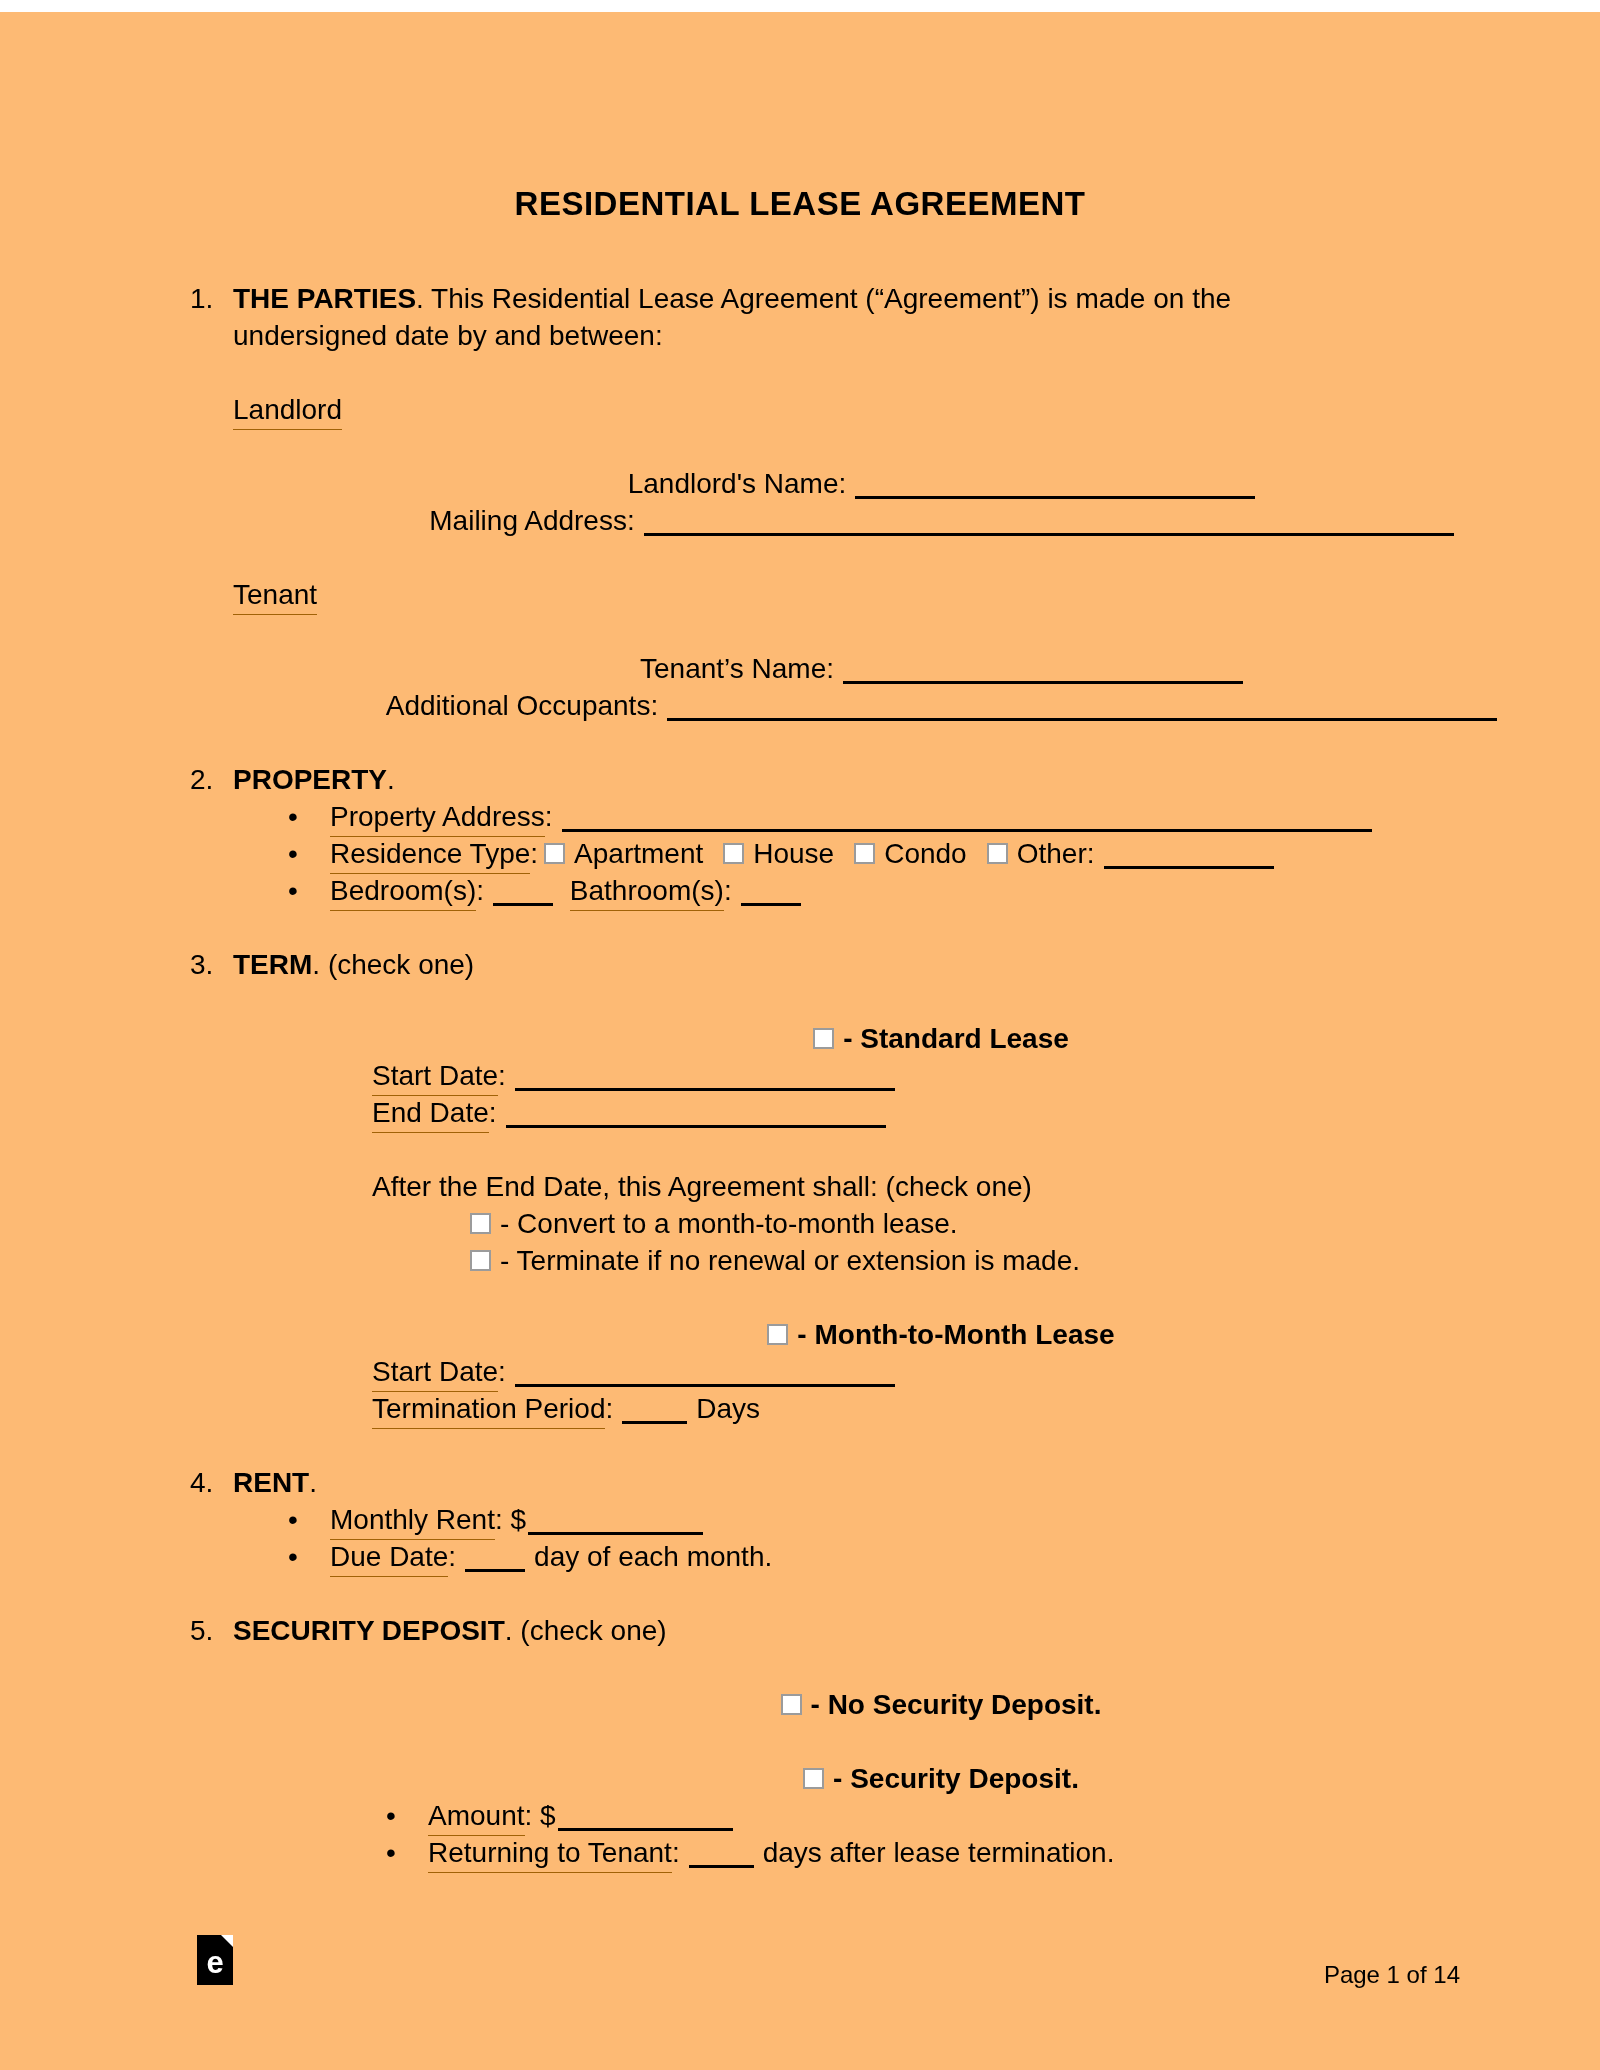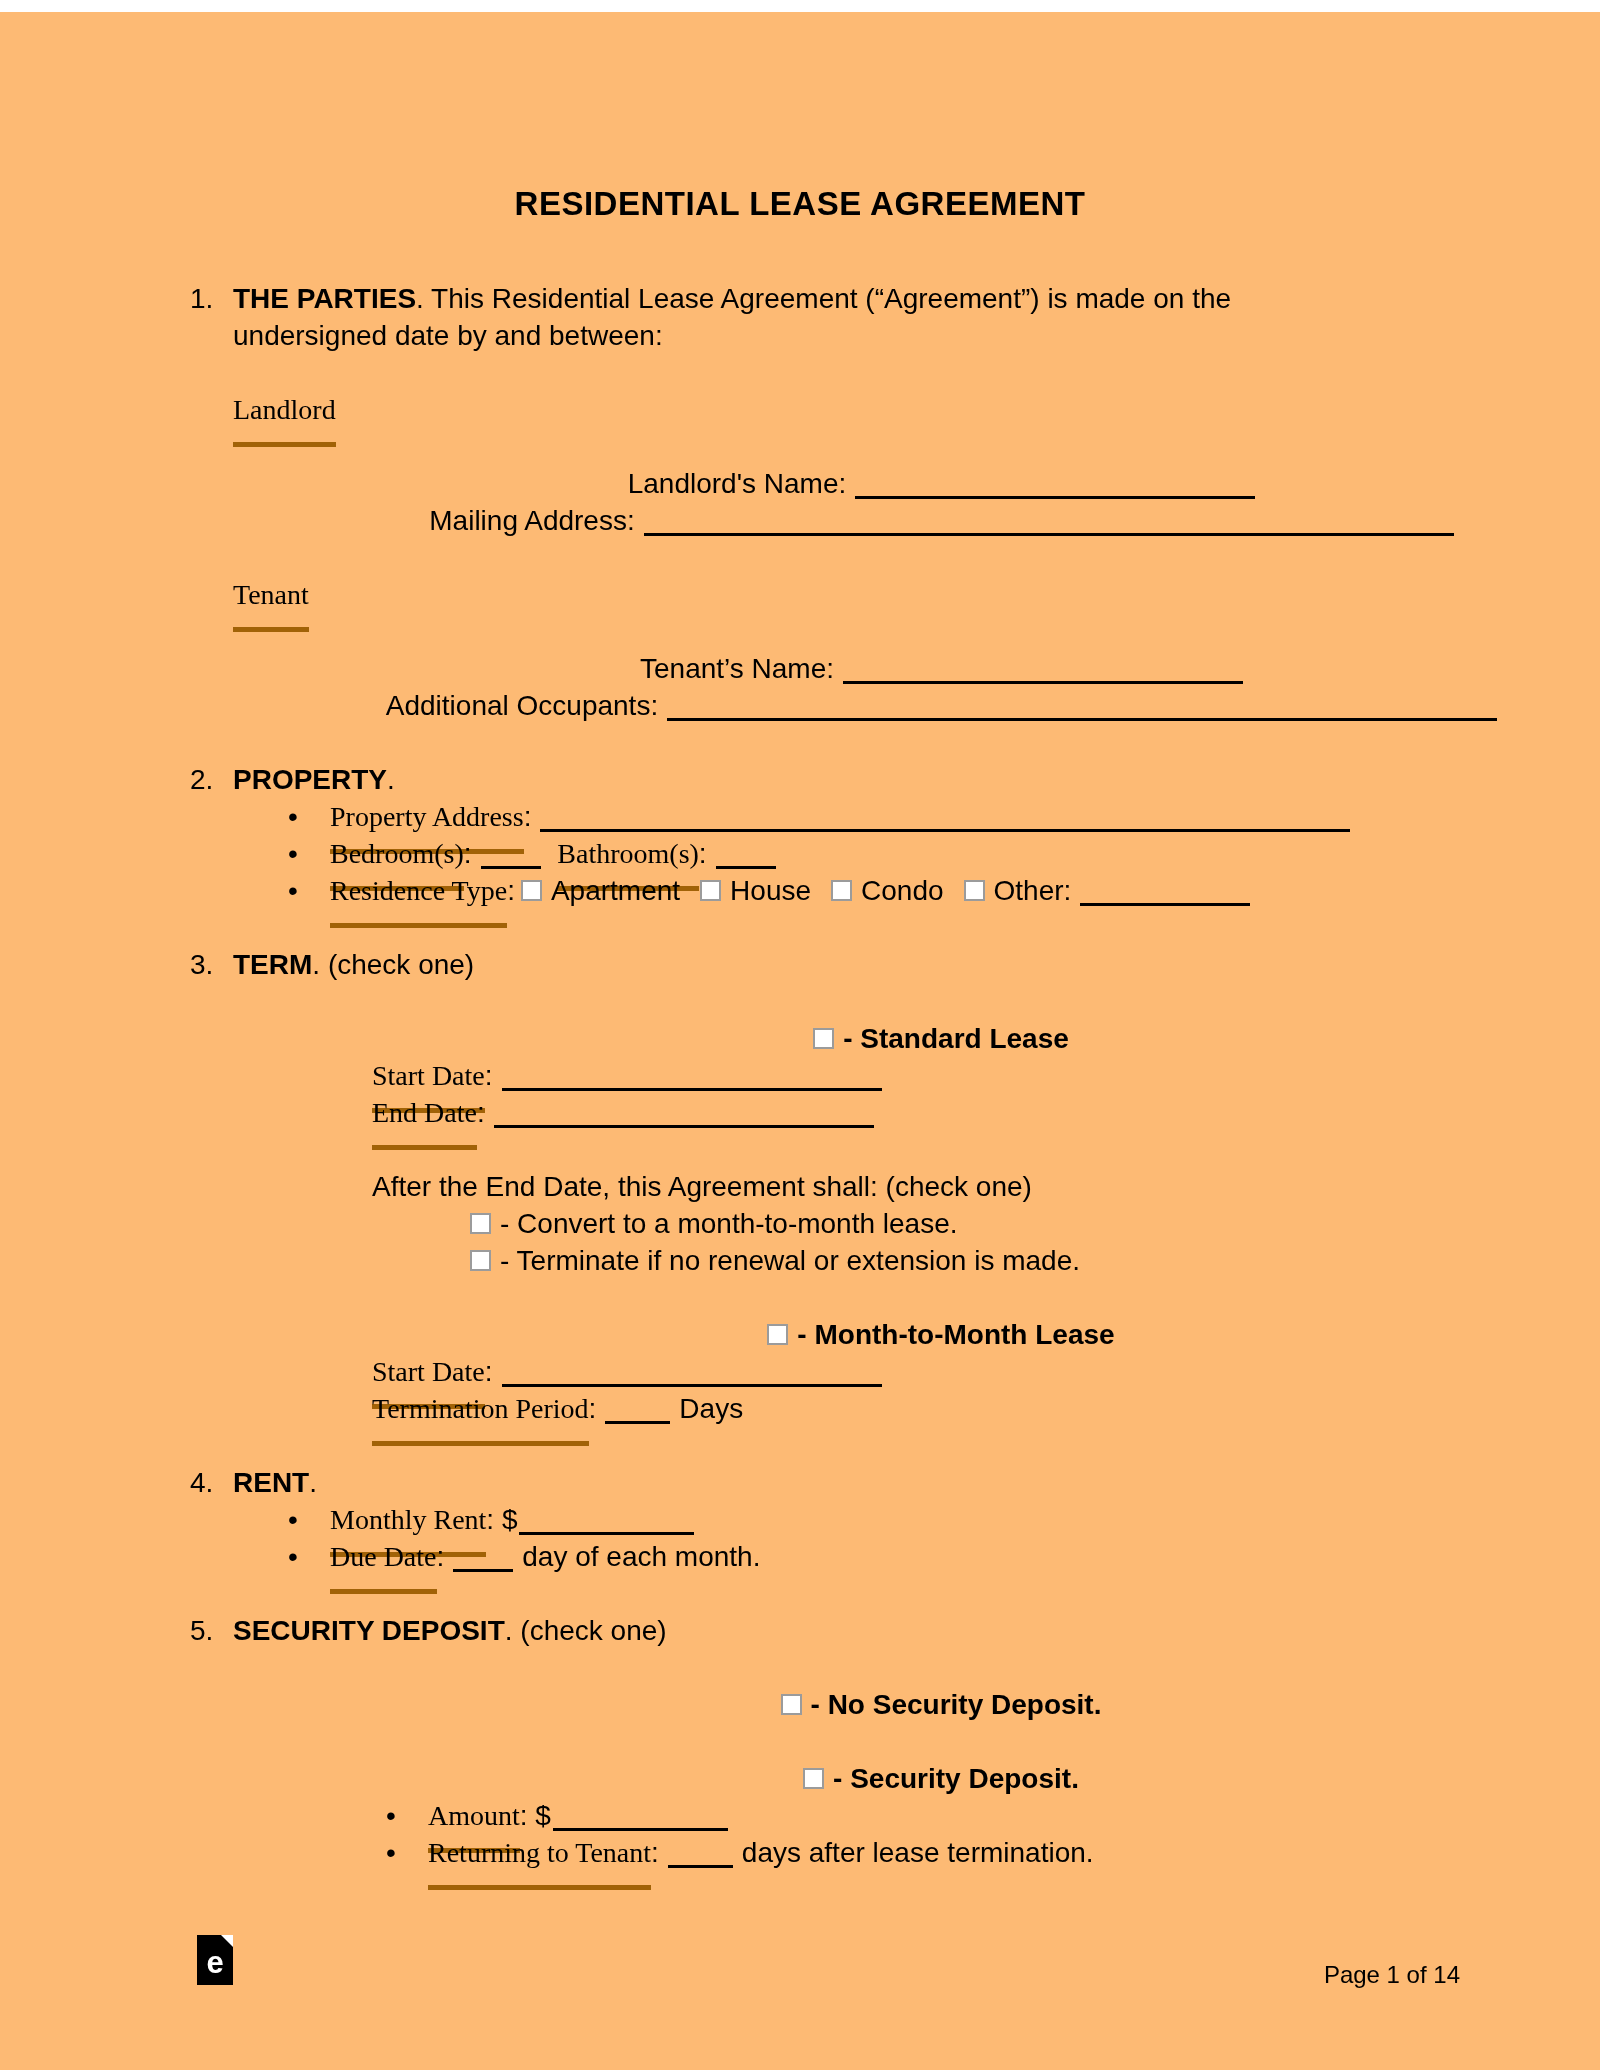--- a/index.html
+++ b/index.html
@@ -25,21 +25,21 @@
   .ind-sec{margin-left:190px;}      
   .ind-1{margin-left:233px;}        
   .ind-2{margin-left:283px;text-align:center;}        
   .ind-li{margin-left:288px;}       
   .ind-cb{margin-left:282px;text-align:center;}       
   .ind-3{margin-left:372px;}        
   .ind-cb2{margin-left:470px;}      
   .ind-li2{margin-left:386px;}      
   .bullet{display:inline-block;width:42px;}
   
-  .ul{border-bottom:5px solid #a16207;padding-bottom:17px;font-family:Liberation Serif, serif;}
+  .ul{border-bottom:1px solid #a16207;padding-bottom:4px;}
   
   .blank{
     display:inline-block;border-bottom:3px solid #000;
     height:22px;vertical-align:-6px;margin-left:9px;
   }
   .blank.tight{margin-left:2px;}
   .w400{width:400px;} .w810{width:810px;} .w830{width:830px;}
   .w380{width:380px;} .w170{width:170px;} .w60{width:60px;}
   .w175{width:175px;} .w65{width:65px;}
   .after{margin-left:9px;}
@@ -87,22 +87,22 @@
     <div class="gap"></div>
 
     <div class="line ind-1"><span class="ul">Tenant</span></div>
     <div class="gap"></div>
     <div class="line ind-2"><span>Tenant’s Name:</span><span class="blank w400"></span></div>
     <div class="line ind-2"><span>Additional Occupants:</span><span class="blank w830"></span></div>
     <div class="gap"></div>
 
     <div class="line ind-sec"><span class="num">2.</span><b>PROPERTY</b><span>.</span></div>
     <div class="line ind-li"><span class="bullet">•</span><span class="ul">Property Address</span><span>:</span><span class="blank w810"></span></div>
+    <div class="line ind-li"><span class="bullet">•</span><span class="ul">Residence Type</span><span>:</span><span class="cb optcb"></span><span class="opt">Apartment</span><span class="cb"></span><span class="opt">House</span><span class="cb"></span><span class="opt">Condo</span><span class="cb"></span><span>Other:</span><span class="blank w170"></span></div>
     <div class="line ind-li"><span class="bullet">•</span><span class="ul">Bedroom(s)</span><span>:</span><span class="blank w60"></span> <span class="ul after">Bathroom(s)</span><span>:</span><span class="blank w60"></span></div>
-    <div class="line ind-li"><span class="bullet">•</span><span class="ul">Residence Type</span><span>:</span><span class="cb optcb"></span><span class="opt">Apartment</span><span class="cb"></span><span class="opt">House</span><span class="cb"></span><span class="opt">Condo</span><span class="cb"></span><span>Other:</span><span class="blank w170"></span></div>
     <div class="gap"></div>
 
     <div class="line ind-sec"><span class="num">3.</span><b>TERM</b><span>. (check one)</span></div>
     <div class="gap"></div>
 
     <div class="line ind-cb"><span class="cb"></span><b>- Standard Lease</b></div>
     <div class="line ind-3"><span class="ul">Start Date</span><span>:</span><span class="blank w380"></span></div>
     <div class="line ind-3"><span class="ul">End Date</span><span>:</span><span class="blank w380"></span></div>
     <div class="gap"></div>
 

